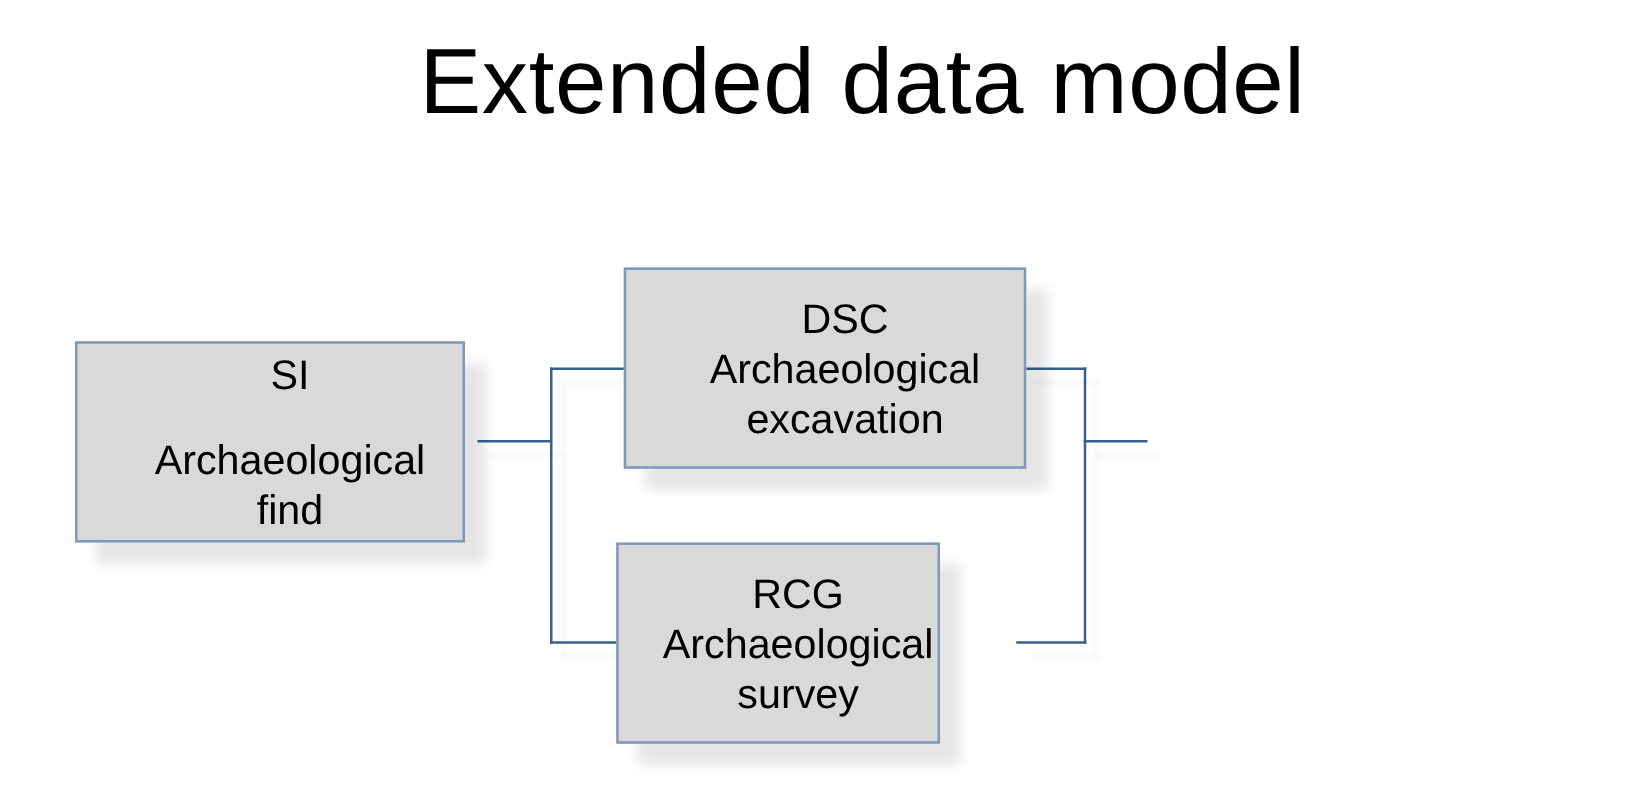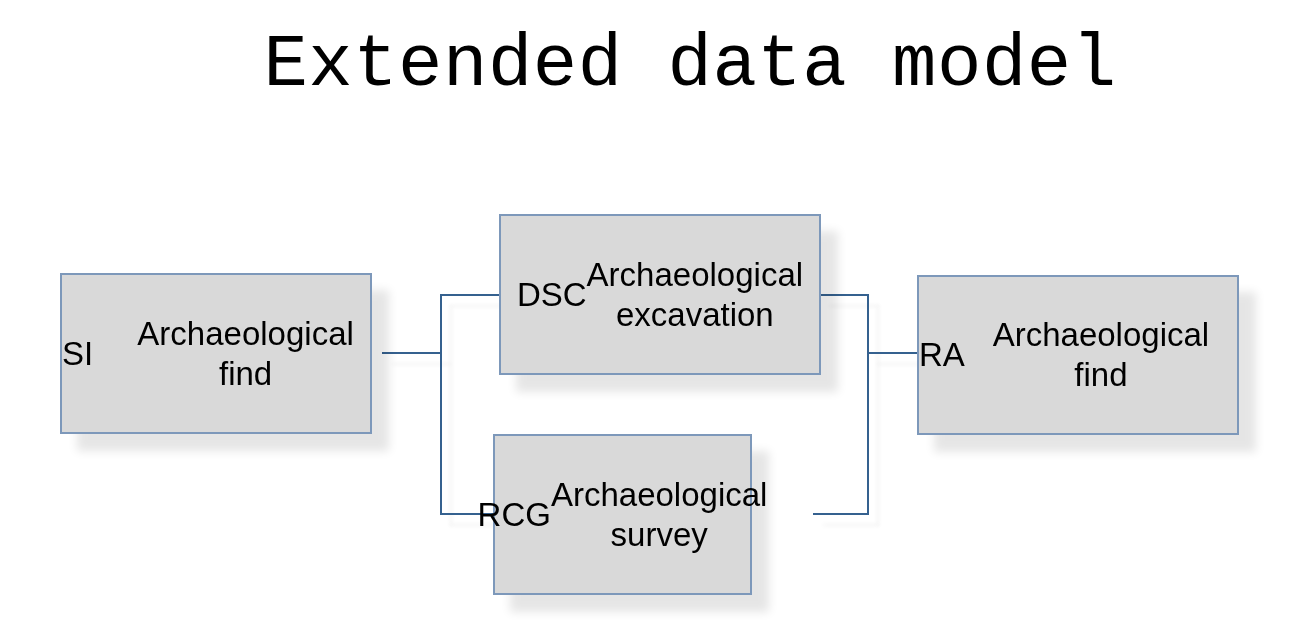--- a/index.html
+++ b/index.html
@@ -21,37 +21,37 @@
     top: 28px;
     width: 1250px;
     margin: 0;
     font-size: 74px;
     font-weight: 400;
     letter-spacing: 0.5px;
     line-height: 1.0;
     color: var(--text, #000000);
     text-align: center;
     white-space: nowrap;
-    font-family: Liberation Mono, monospace;
   }
   .node {
     position: absolute;
     box-sizing: border-box;
     background: var(--box-fill, #d9d9d9);
     border: 2px solid var(--box-border, #7d98ba);
     box-shadow: 17px 17px 9px rgba(0, 0, 0, 0.10);
     display: flex;
-    flex-direction: row;
+    flex-direction: column;
     align-items: center;
     justify-content: center;
     text-align: center;
     color: var(--text, #000000);
     font-size: 33px;
     line-height: 40px;
     z-index: 2;
+    padding-left: 32px;
   }
   .node .node-label { white-space: pre-line; }
   .node-si  { left: 60px;  top: 273px; width: 312px; height: 161px; gap: 28px; }
   .node-dsc { left: 499px; top: 214px; width: 322px; height: 161px; }
   .node-rcg { left: 493px; top: 434px; width: 259px; height: 161px; }
   .node-ra  { left: 917px; top: 275px; width: 322px; height: 160px; }
   .edge {
     position: absolute;
     background: var(--connector, #35618f);
     box-shadow: 10px 11px 4px rgba(0, 0, 0, 0.06);
@@ -95,18 +95,14 @@
     <div class="node-label">Archaeological
 excavation</div>
   </div>
 
   <div class="node node-rcg">
     <div class="node-code">RCG</div>
     <div class="node-label">Archaeological
 survey</div>
   </div>
 
-  <div class="node node-ra">
-    <div class="node-code">RA</div>
-    <div class="node-label">Archaeological find</div>
-  </div>
 
 </div>
 
 </body></html>

